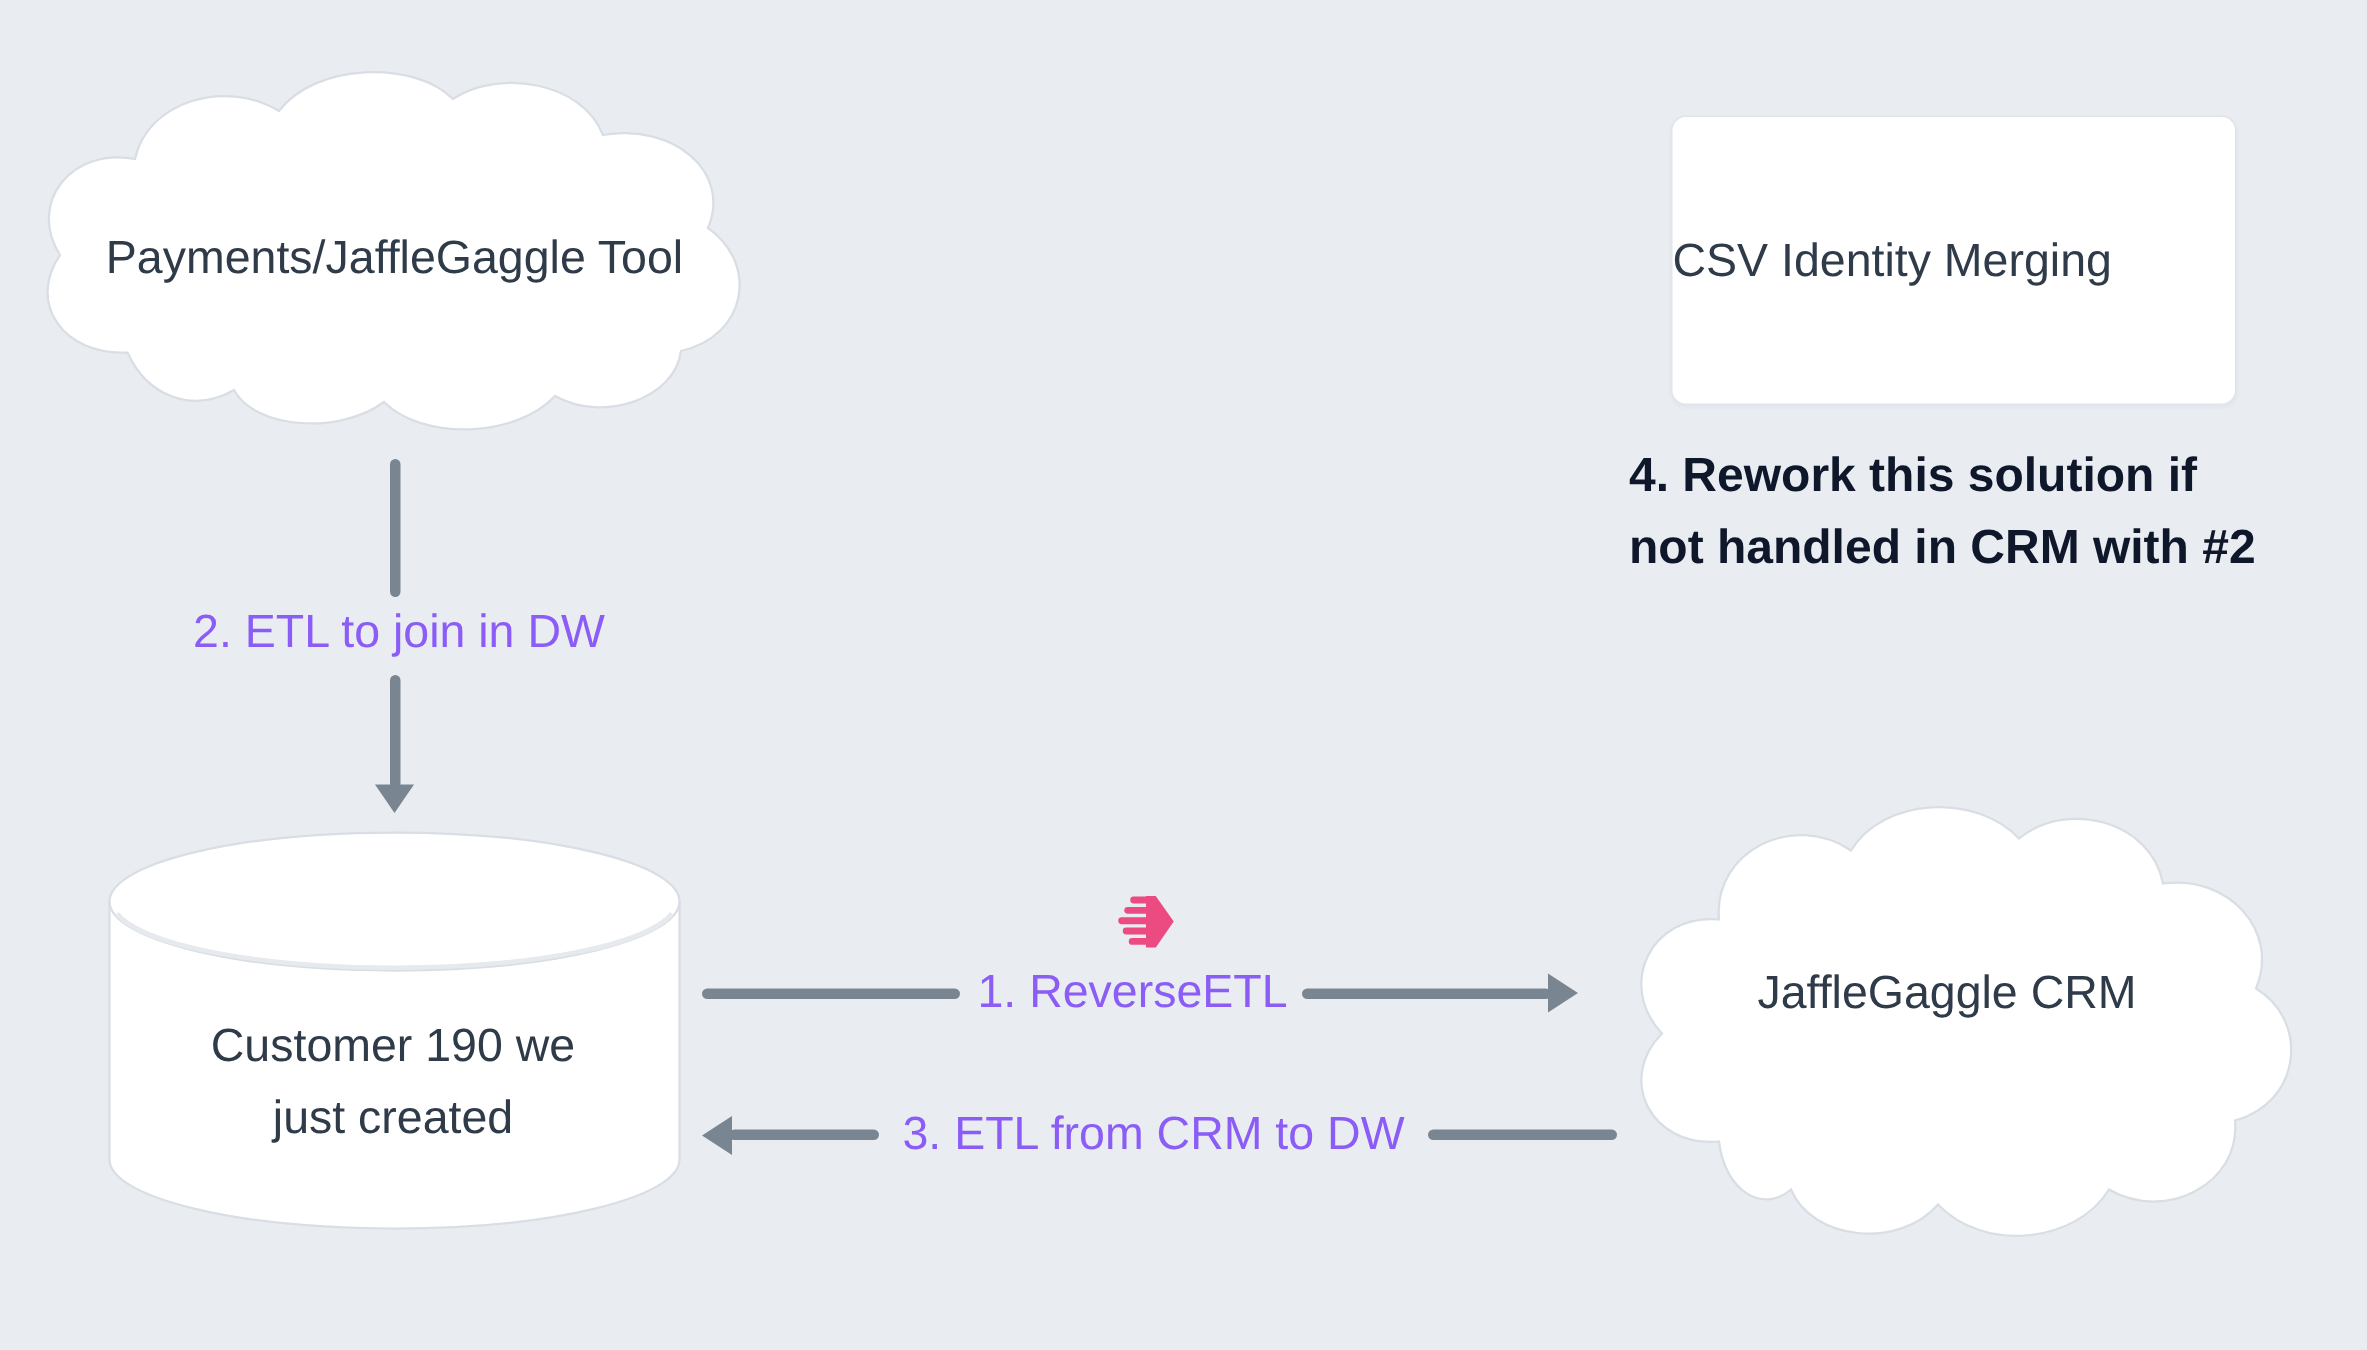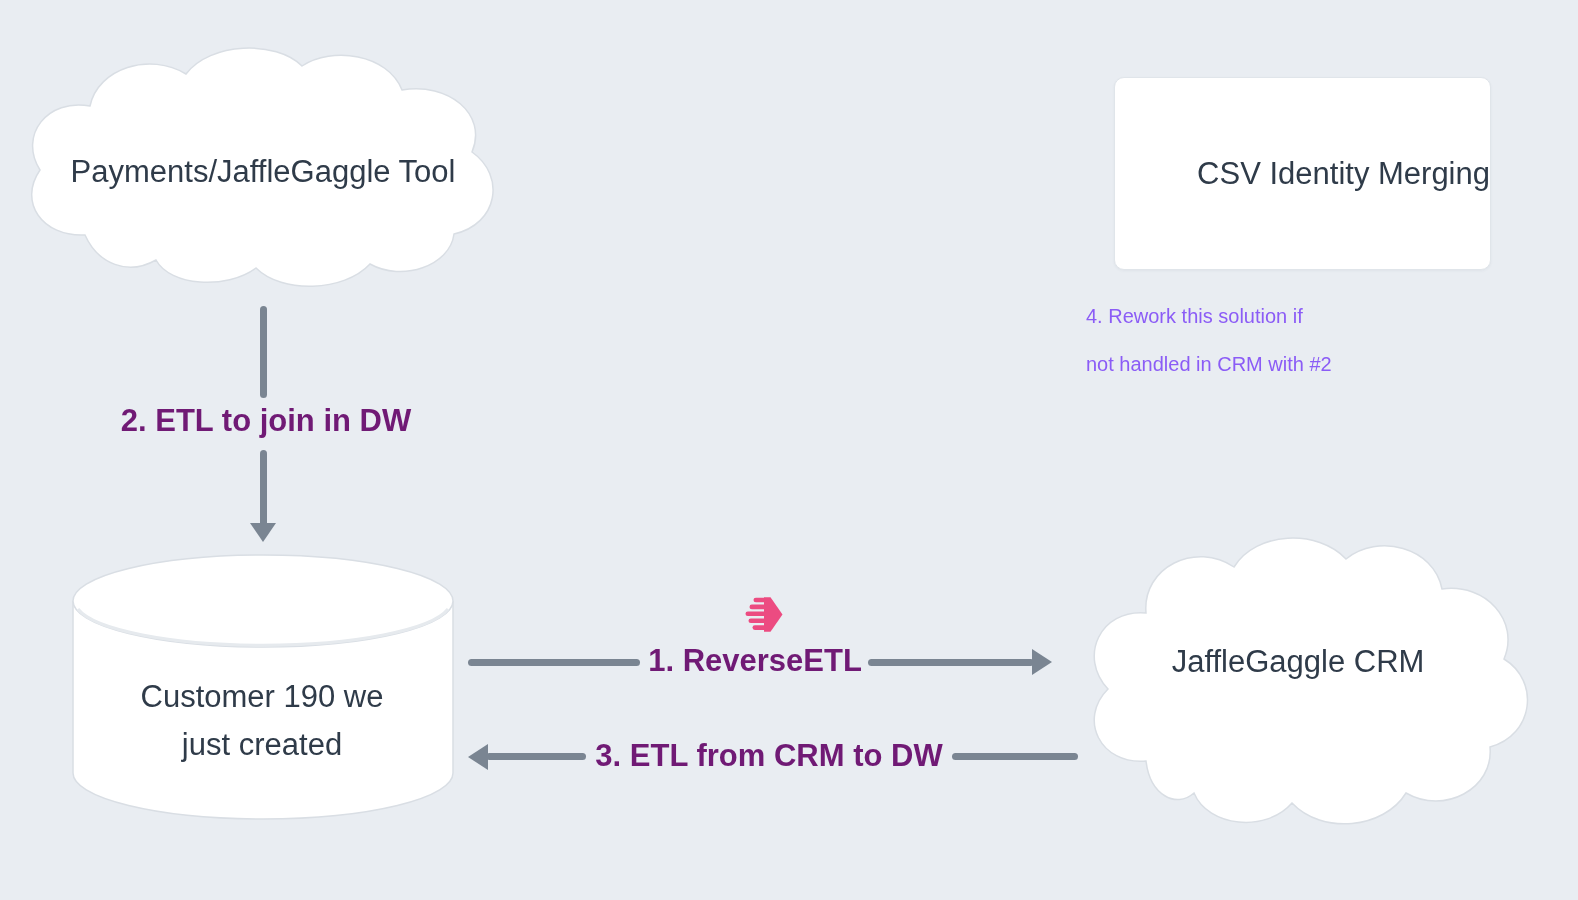--- a/index.html
+++ b/index.html
@@ -16,39 +16,39 @@
     transform:translate(-50%,-50%);
     color:#2f3b49;
     font-size:31px;
     font-weight:500;
     white-space:nowrap;
     text-align:center;
   }
   .edge-label{
     position:absolute;
     transform:translate(-50%,-50%);
-    color:#701a75;
+    color:#8b5cf6;
     font-size:31px;
-    font-weight:700;
+    font-weight:400;
     white-space:nowrap;
   }
   .multiline{line-height:48px;}
   .box{
     position:absolute;
     background:#ffffff;
     border:1px solid #e0e5ea;
     border-radius:10px;
     box-shadow:0 1px 3px rgba(40,60,80,0.05);
-    display:flex;align-items:center;justify-content:flex-end;
+    display:flex;align-items:center;justify-content:flex-start;
   }
   .note{
     position:absolute;
-    color:#8b5cf6;
-    font-size:20px;
-    font-weight:400;
+    color:#0f172a;
+    font-size:32px;
+    font-weight:700;
     line-height:48px;
     white-space:nowrap;
   }
   .line{
     position:absolute;
     background:#7a8592;
     border-radius:4px;
   }
   .arrowhead-down{
     position:absolute;width:0;height:0;

